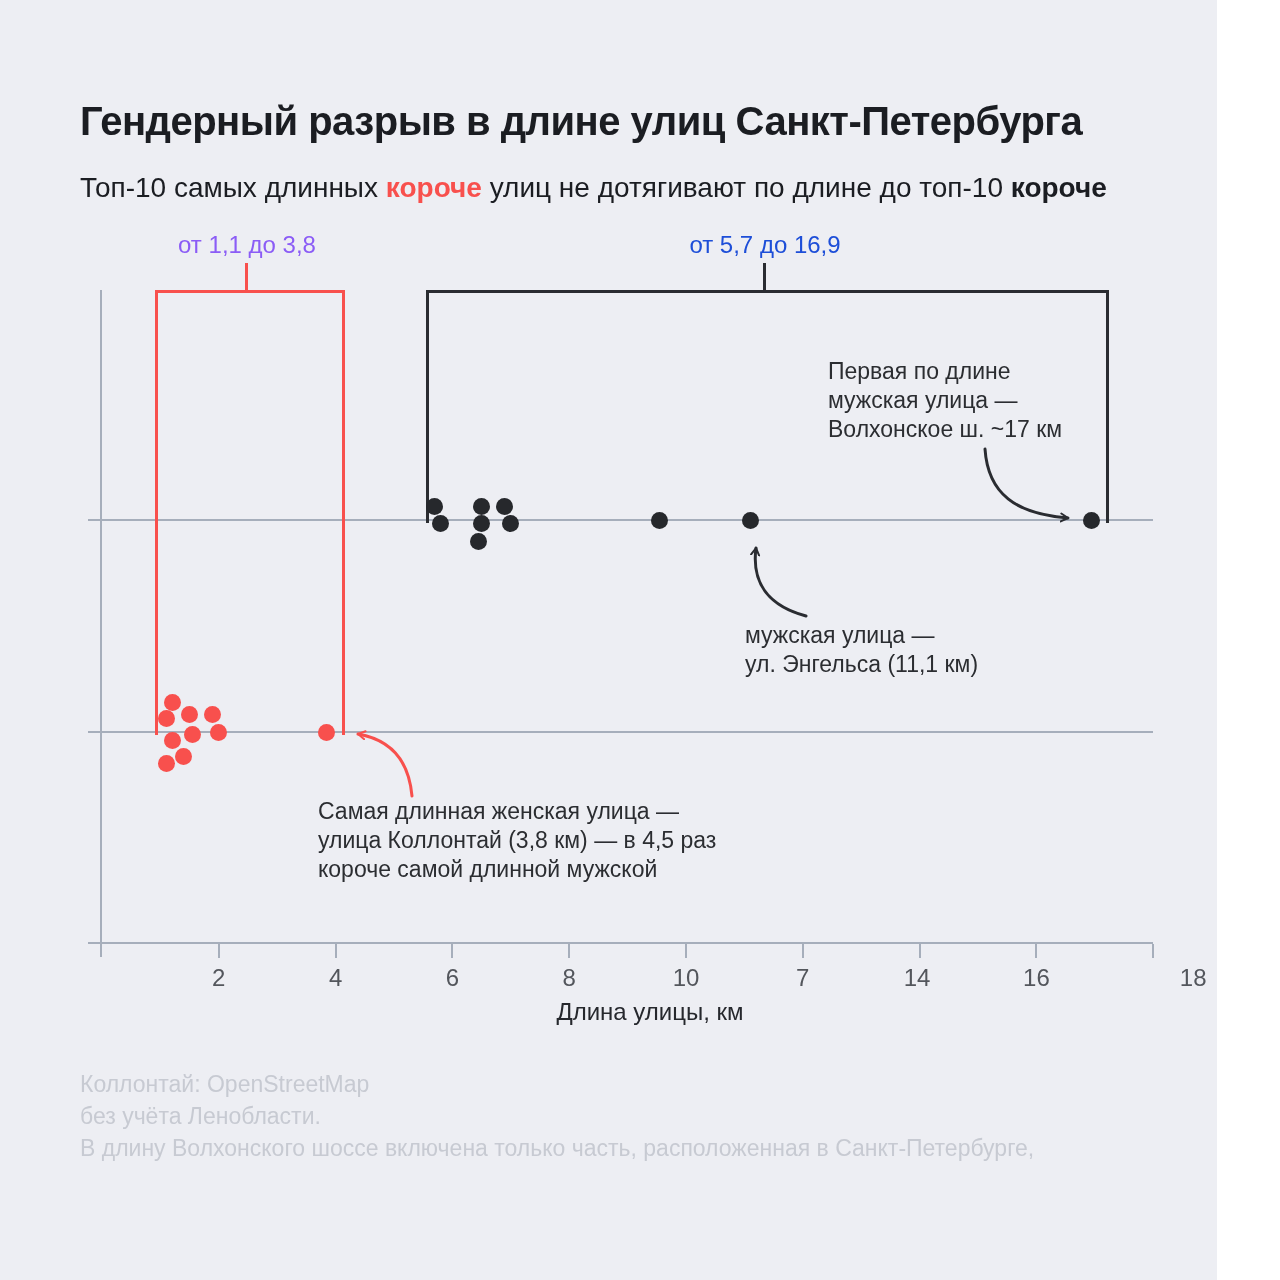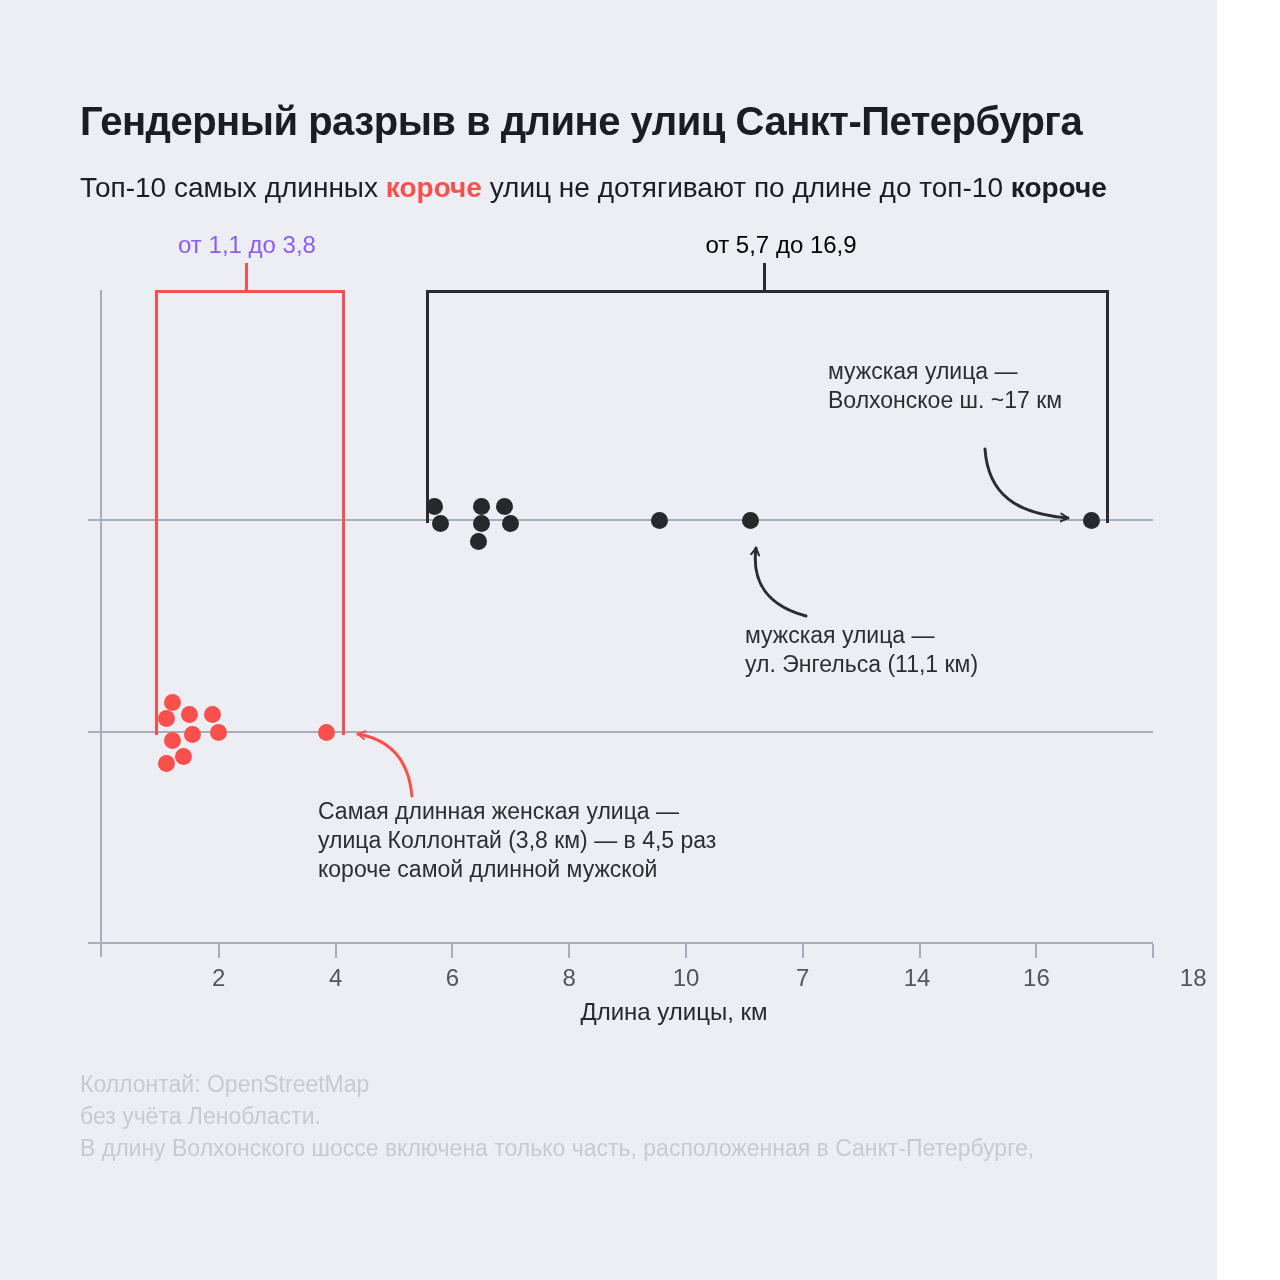--- a/index.html
+++ b/index.html
@@ -28,21 +28,21 @@
   .y-axis{left:100px;top:290px;width:2px;height:667px;}
   .row-line-male{left:88px;top:519px;width:1065px;height:2px;}
   .row-line-female{left:88px;top:731px;width:1065px;height:2px;}
   .x-axis{left:88px;top:942px;width:1065px;height:2px;}
   .tick{position:absolute;top:944px;width:2px;height:14px;background:#a6aebb;z-index:1;}
   .tick-label{
     position:absolute;top:964px;transform:translateX(-50%);
     font-size:24px;color:#53565c;z-index:1;
   }
   .axis-label{
-    position:absolute;top:998px;left:674px;transform:translateX(-50%);
+    position:absolute;top:998px;left:650px;transform:translateX(-50%);
     font-size:24px;color:#26282d;z-index:1;
   }
 
   
   .bracket{position:absolute;z-index:2;border-style:solid;border-bottom:none;background:transparent;}
   .bracket-female{
     left:155px;top:290px;width:184px;height:442px;
     border-color:#f8504d;border-width:3px 3px 0 3px;
   }
   .bracket-male{
@@ -50,21 +50,21 @@
     border-color:#2a2c31;border-width:3px 3px 0 3px;
   }
   .bracket-tick{position:absolute;top:263px;width:3px;height:28px;z-index:2;}
   .bracket-tick-female{left:245px;background:#f8504d;}
   .bracket-tick-male{left:763px;background:#2a2c31;}
   .bracket-label{
     position:absolute;top:231px;transform:translateX(-50%);
     font-size:24px;z-index:2;white-space:nowrap;
   }
   .bracket-label-female{left:247px;color:#8b5cf6;}
-  .bracket-label-male{left:765px;color:#000000;margin-left:16px;}
+  .bracket-label-male{left:765px;color:#1d4ed8;}
 
   
   .dot{position:absolute;width:17px;height:17px;border-radius:50%;z-index:4;}
 
   
   .annotation{
     position:absolute;font-size:23px;line-height:29px;color:#2b2d31;z-index:6;
     white-space:nowrap;
   }
   .ann-male-first{left:828px;top:357px;}
@@ -151,20 +151,21 @@
       <marker id="ah-red" markerWidth="12" markerHeight="12" refX="8" refY="5" orient="auto" markerUnits="userSpaceOnUse">
         <path d="M 1 1 L 8 5 L 1 9" fill="none" stroke="#f8504d" stroke-width="2" stroke-linecap="round" stroke-linejoin="round"></path>
       </marker>
     </defs>
     <path d="M 985 449 C 988 494 1016 514 1068 518" fill="none" stroke="#2a2c31" stroke-width="3" stroke-linecap="round" marker-end="url(#ah-black)"></path>
     <path d="M 806 616 C 772 607 751 586 756 548" fill="none" stroke="#2a2c31" stroke-width="3" stroke-linecap="round" marker-end="url(#ah-black)"></path>
     <path d="M 412 796 C 409 762 392 740 358 734" fill="none" stroke="#f8504d" stroke-width="3" stroke-linecap="round" marker-end="url(#ah-red)"></path>
   </svg>
 
   <div class="annotation ann-male-first">
+      <div>Первая по длине</div>
       <div>мужская улица —</div>
       <div>Волхонское ш. ~17 км</div>
     </div>
   <div class="annotation ann-male-second">
       <div>мужская улица —</div>
       <div>ул. Энгельса (11,1 км)</div>
     </div>
   <div class="annotation ann-female-first">
       <div>Самая длинная женская улица —</div>
       <div>улица Коллонтай (3,8 км) — в 4,5 раз</div>

